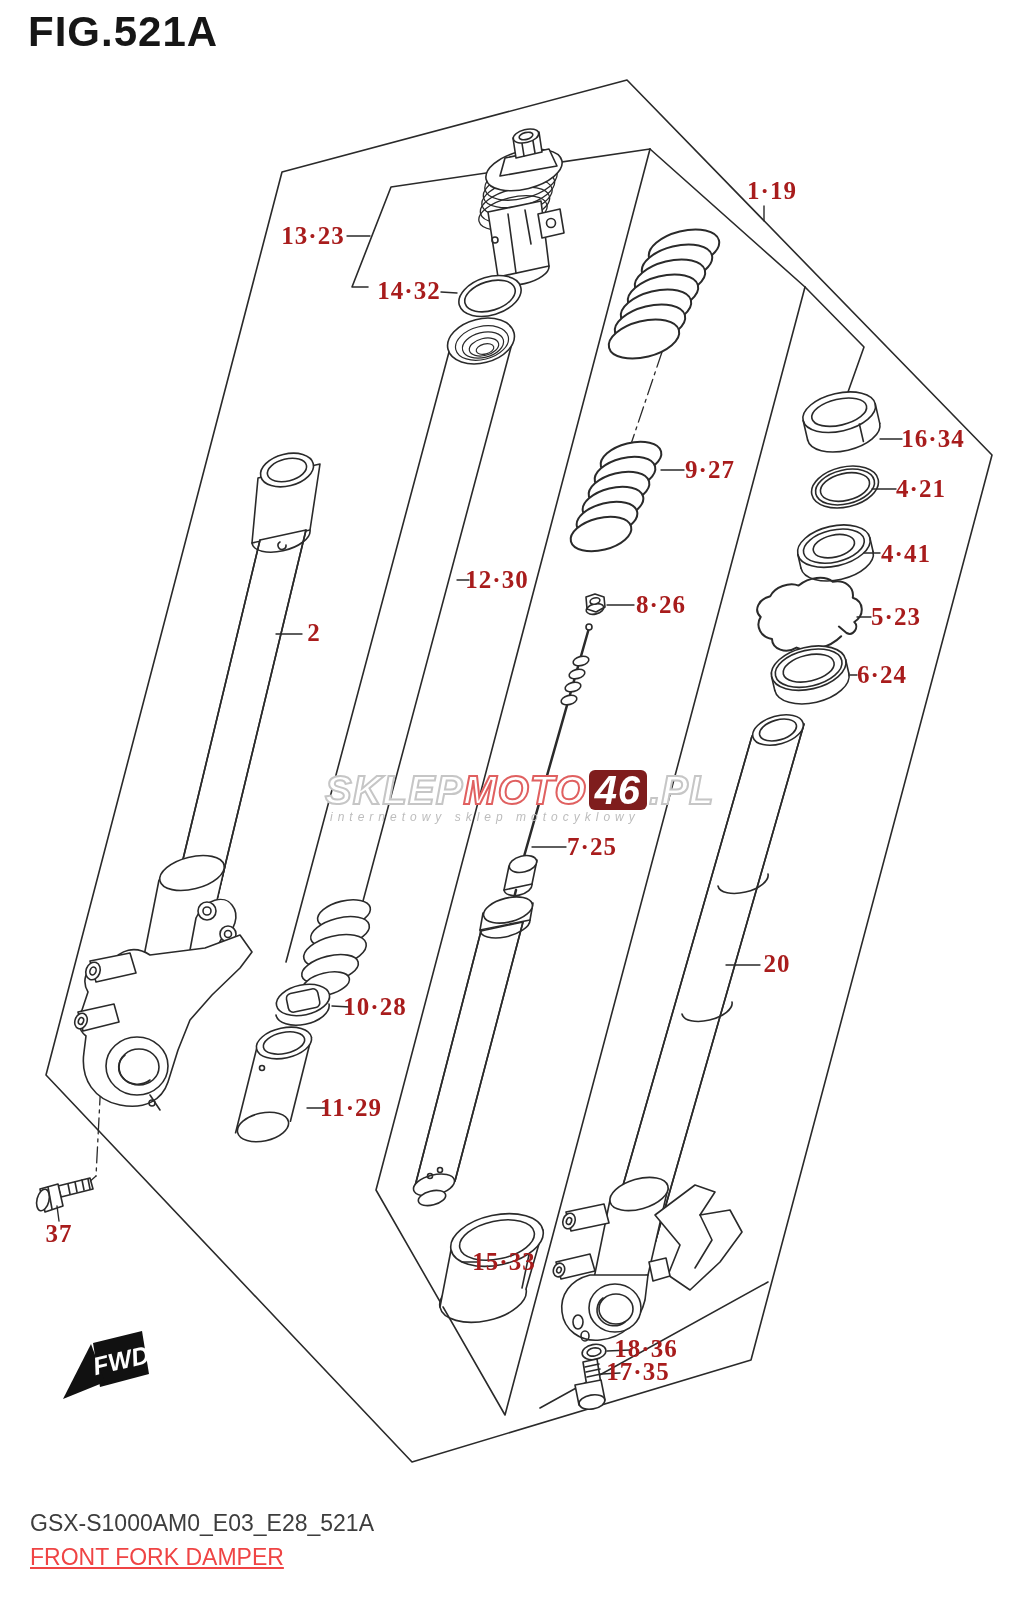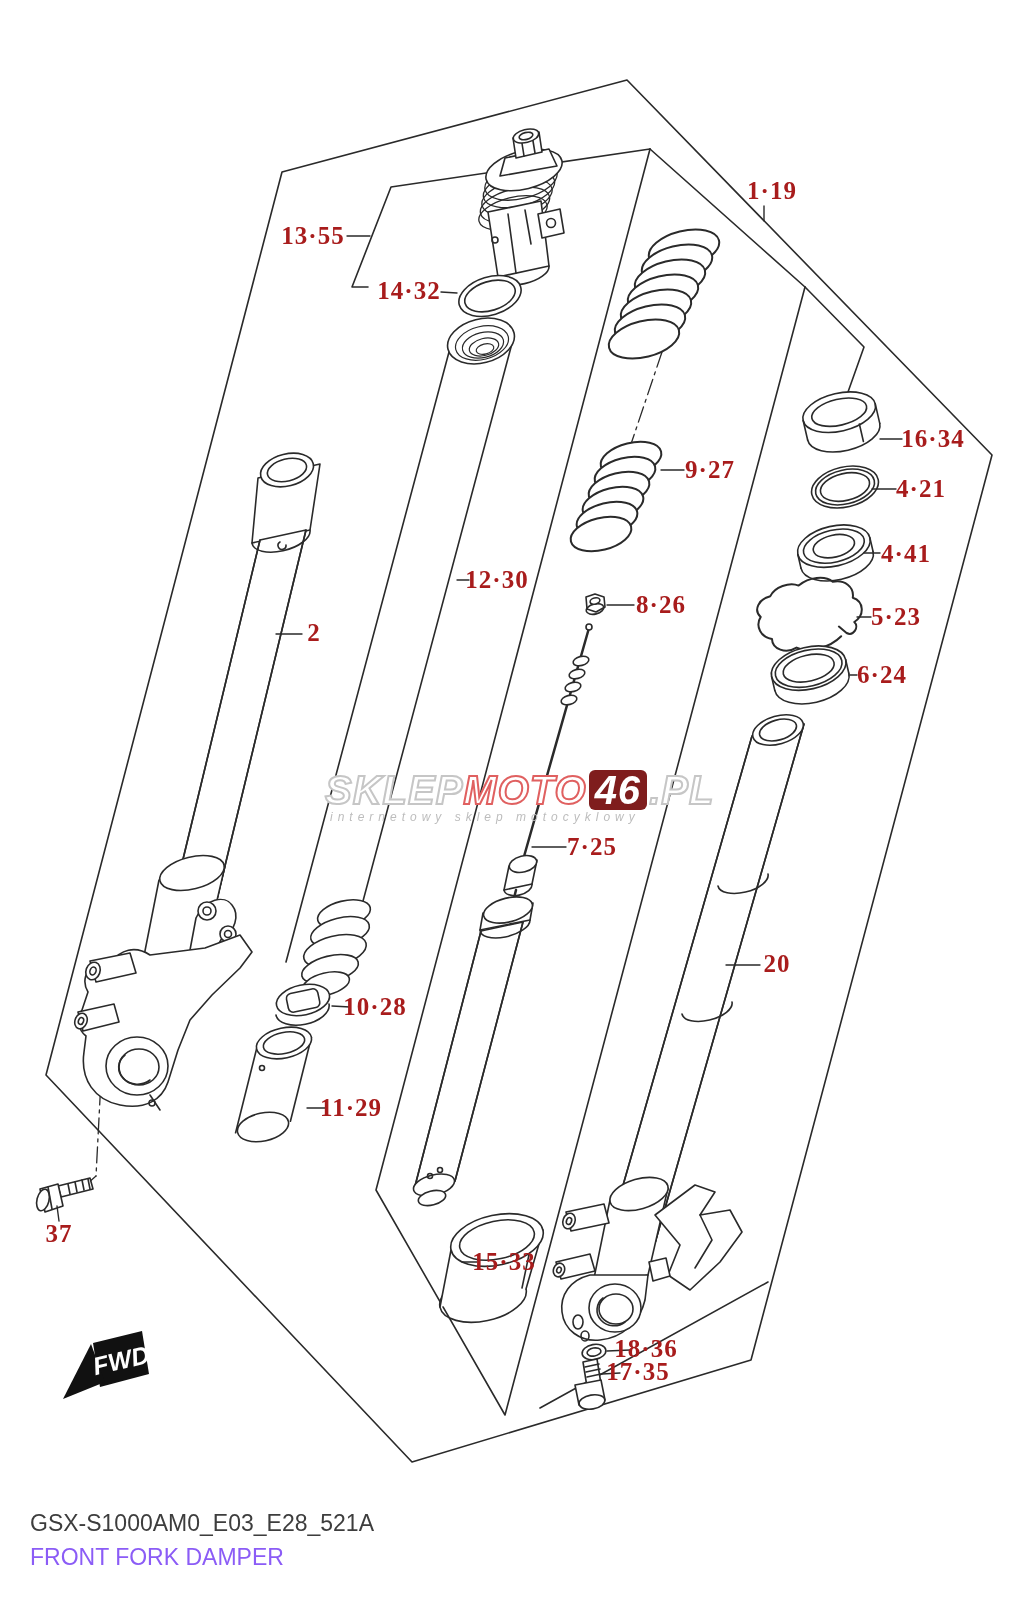--- a/index.html
+++ b/index.html
@@ -5,21 +5,21 @@
   html,body{margin:0;padding:0;background:#ffffff;}
   #stage{position:relative;width:1024px;height:1600px;background:#fff;overflow:hidden;
          font-family:"Liberation Sans",sans-serif;}
   #art{position:absolute;left:0;top:0;}
   .fig-title{position:absolute;left:28px;top:8px;font-size:42px;font-weight:bold;
              color:#161616;letter-spacing:1px;}
   .callout{position:absolute;transform:translate(-50%,-50%);
            font-family:"Liberation Serif",serif;font-size:25px;font-weight:bold;
            color:#a81c1c;white-space:nowrap;letter-spacing:1px;text-align:center;}
   .bottom-code{position:absolute;left:30px;top:1510px;font-size:23px;color:#3d3d3d;letter-spacing:0px;}
-  .bottom-name{position:absolute;left:30px;top:1544px;font-size:23px;color:#8b5cf6;letter-spacing:0px;}
+  .bottom-name{position:absolute;left:30px;top:1544px;font-size:23px;color:#ef4444;letter-spacing:0px;text-decoration:underline;}
   .wm{position:absolute;left:325px;top:770px;white-space:nowrap;
       font-weight:bold;font-style:italic;font-size:40px;letter-spacing:1px;line-height:40px;}
   .wm .gray{color:#ffffff;-webkit-text-stroke:2px #c6c6c6;}
   .wm .red{color:#ffffff;-webkit-text-stroke:2px #e06060;}
   .wm .badge{display:inline-block;background:#7f1d1d;color:#ffffff;-webkit-text-stroke:0;
              border-radius:6px;padding:0 6px;margin:0 2px;}
   .wm-sub{position:absolute;left:330px;top:810px;font-size:12px;font-style:italic;
           color:#bdbdbd;letter-spacing:5px;white-space:nowrap;text-align:right;}
 </style>
 </head>
@@ -317,27 +317,28 @@
     <line x1="726" y1="965" x2="760" y2="965"></line>
     <line x1="332" y1="1006" x2="350" y2="1007"></line>
     <line x1="307" y1="1108" x2="326" y2="1108"></line>
     <line x1="57" y1="1206" x2="59" y2="1221"></line>
     <line x1="462" y1="1262" x2="477" y2="1262"></line>
     <line x1="607" y1="1351" x2="630" y2="1350"></line>
     <line x1="602" y1="1374" x2="620" y2="1373"></line>
   </g>
 </svg>
 
+<div class="fig-title">FIG.521A</div>
 
 <div class="wm">
   <span class="gray">SKLEP</span><span class="red">MOTO</span><span class="badge">46</span><span class="gray">.PL</span>
 </div>
 <div class="wm-sub">internetowy sklep motocyklowy</div>
 
-<div class="callout" style="left:313px;top:236px">13·55</div>
+<div class="callout" style="left:313px;top:236px">13·23</div>
 <div class="callout" style="left:409px;top:291px">14·32</div>
 <div class="callout" style="left:772px;top:191px">1·19</div>
 <div class="callout" style="left:933px;top:439px">16·34</div>
 <div class="callout" style="left:921px;top:489px">4·21</div>
 <div class="callout" style="left:906px;top:554px">4·41</div>
 <div class="callout" style="left:896px;top:617px">5·23</div>
 <div class="callout" style="left:882px;top:675px">6·24</div>
 <div class="callout" style="left:710px;top:470px">9·27</div>
 <div class="callout" style="left:497px;top:580px">12·30</div>
 <div class="callout" style="left:661px;top:605px">8·26</div>

